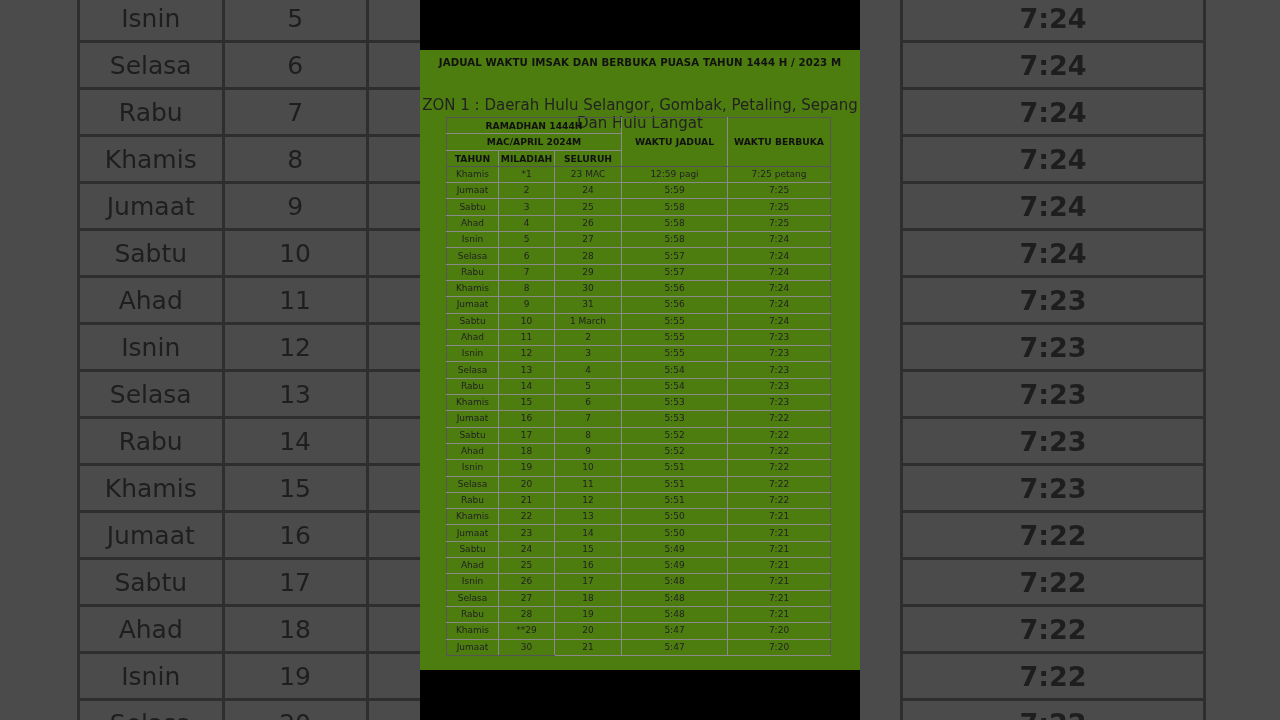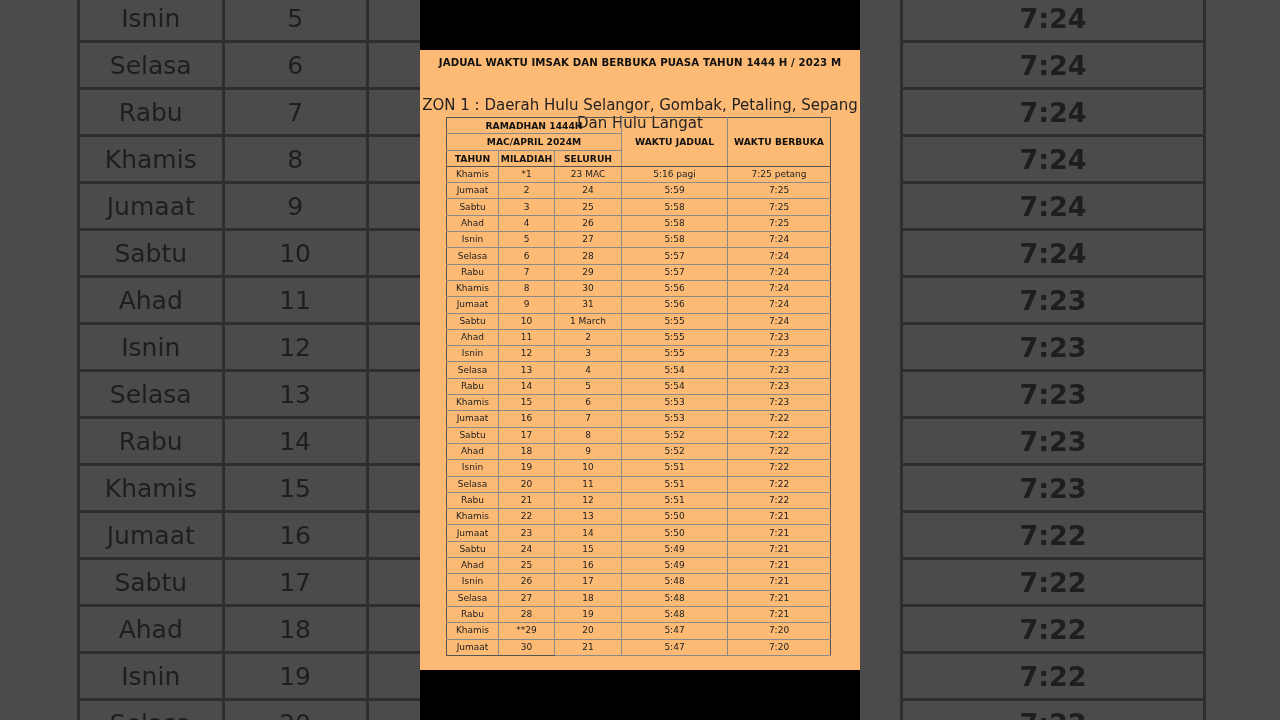--- a/index.html
+++ b/index.html
@@ -32,21 +32,21 @@
     .bg-right .r1 { width: 300px; font-weight: bold; font-size: 27px; }
 
     
     .bar { position: absolute; left: 420px; width: 440px; background: #000; }
     .bar-top { top: 0; height: 50px; }
     .bar-bottom { top: 670px; height: 50px; }
 
     
     .doc {
       position: absolute; left: 420px; top: 50px; width: 440px; height: 620px;
-      background: #fdba74; color: #111;
+      background: #4d7c0f; color: #111;
     }
     .title {
       position: absolute; top: 6px; left: 0; width: 440px; text-align: center;
       font-weight: bold; font-size: 10.2px; line-height: 13px; letter-spacing: 0.1px;
     }
     .zone {
       position: absolute; top: 46px; left: 0; width: 440px; text-align: center;
       font-size: 15px; color: #222;
     }
     table.main {
@@ -244,21 +244,21 @@
         <th class="outer-l hdr-bottom">TAHUN</th>
         <th class="hdr-bottom">MILADIAH</th>
         <th class="hdr-bottom">SELURUH</th>
       </tr>
     </thead>
     <tbody id="main-body">
         <tr>
           <td class="outer-l">Khamis</td>
           <td>*1</td>
           <td>23 MAC</td>
-          <td>5:16 pagi</td>
+          <td>12:59 pagi</td>
           <td class="outer-r">7:25 petang</td>
         </tr>
         <tr>
           <td class="outer-l">Jumaat</td>
           <td>2</td>
           <td>24</td>
           <td>5:59</td>
           <td class="outer-r">7:25</td>
         </tr>
         <tr>

